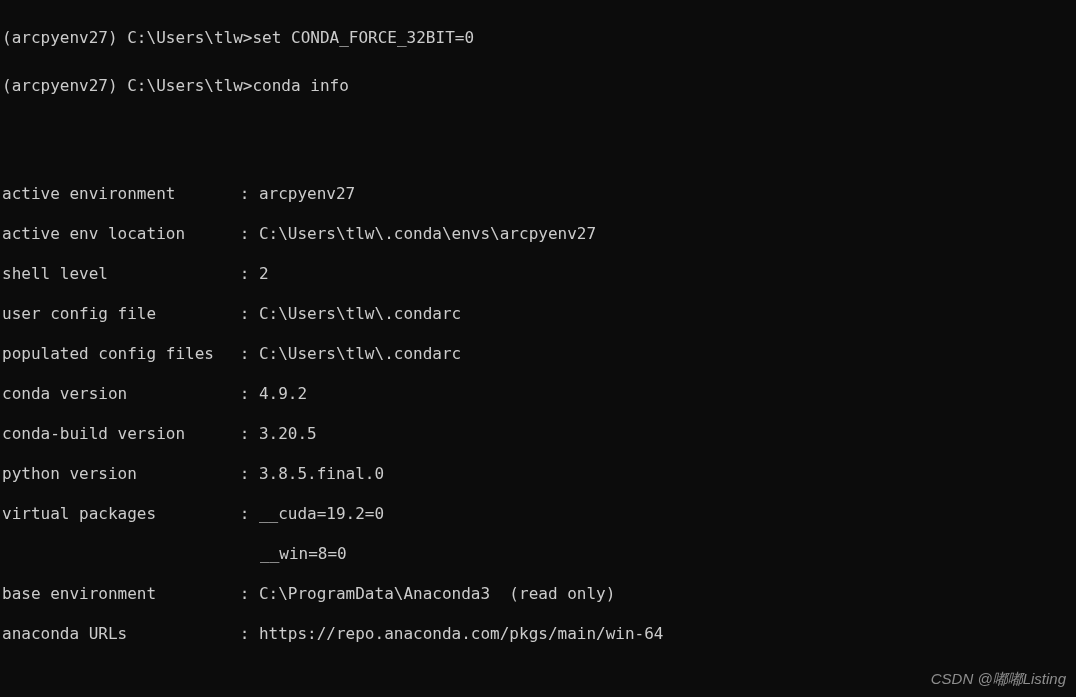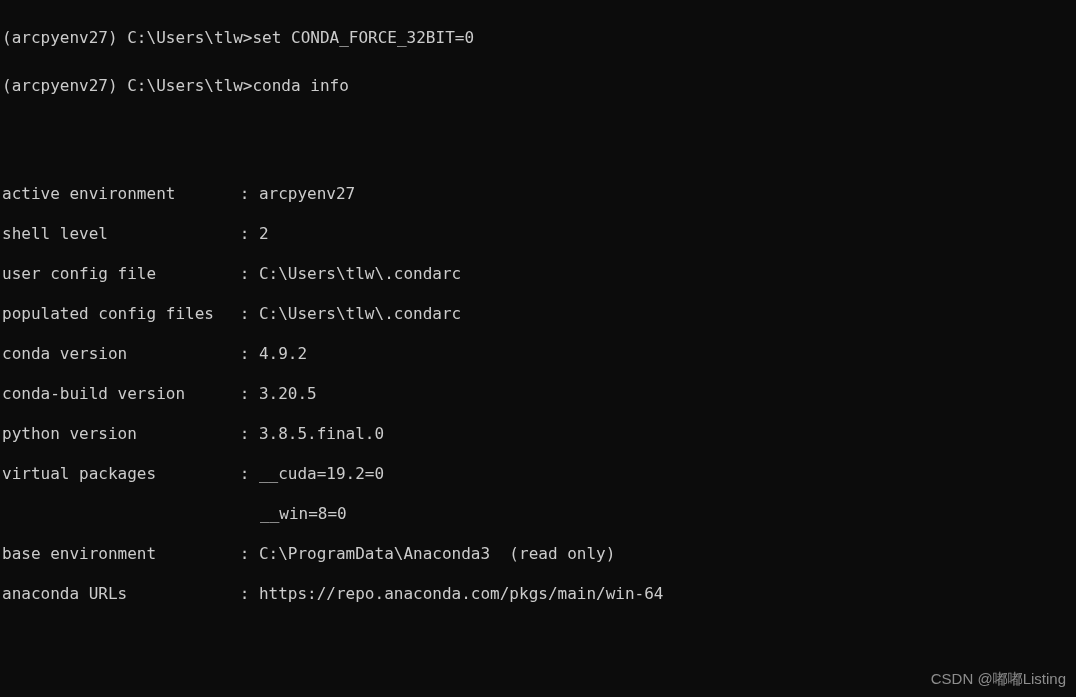--- a/index.html
+++ b/index.html
@@ -48,31 +48,33 @@
       width: 258px;
     }
     .watermark {
       position: absolute;
       bottom: 8px;
       right: 10px;
       color: #b8b8b8;
       font-size: 15px;
       opacity: 0.75;
       font-family: Arial, 'Microsoft YaHei', sans-serif;
+      font-style: italic;
     }
   </style>
 </head>
 <body>
 
 <div class="terminal">
 <div class="prompt-line"><span>(arcpyenv27)</span> <span>C:\Users\tlw&gt;</span><span>set CONDA_FORCE_32BIT=0</span></div>
 <div class="prompt-line" style=""><span>(arcpyenv27)</span> <span>C:\Users\tlw&gt;</span><span>conda info</span></div>
 
 <div class="info-block">
 <span class="info-row"><span class="label">active environment</span><span class="sep"> : </span><span class="val">arcpyenv27</span></span>
+<span class="info-row"><span class="label">active env location</span><span class="sep"> : </span><span class="val">C:\Users\tlw\.conda\envs\arcpyenv27</span></span>
 <span class="info-row"><span class="label">shell level</span><span class="sep"> : </span><span class="val">2</span></span>
 <span class="info-row"><span class="label">user config file</span><span class="sep"> : </span><span class="val">C:\Users\tlw\.condarc</span></span>
 <span class="info-row"><span class="label">populated config files</span><span class="sep"> : </span><span class="val">C:\Users\tlw\.condarc</span></span>
 <span class="info-row"><span class="label">conda version</span><span class="sep"> : </span><span class="val">4.9.2</span></span>
 <span class="info-row"><span class="label">conda-build version</span><span class="sep"> : </span><span class="val">3.20.5</span></span>
 <span class="info-row"><span class="label">python version</span><span class="sep"> : </span><span class="val">3.8.5.final.0</span></span>
 <span class="info-row"><span class="label">virtual packages</span><span class="sep"> : </span><span class="val">__cuda=19.2=0</span></span>
 <span class="info-row"><span class="cont"></span><span class="val">__win=8=0</span></span>
 <span class="info-row"><span class="label">base environment</span><span class="sep"> : </span><span class="val">C:\ProgramData\Anaconda3  (read only)</span></span>
 <span class="info-row"><span class="label">anaconda URLs</span><span class="sep"> : </span><span class="val">https://repo.anaconda.com/pkgs/main/win-64</span></span>

